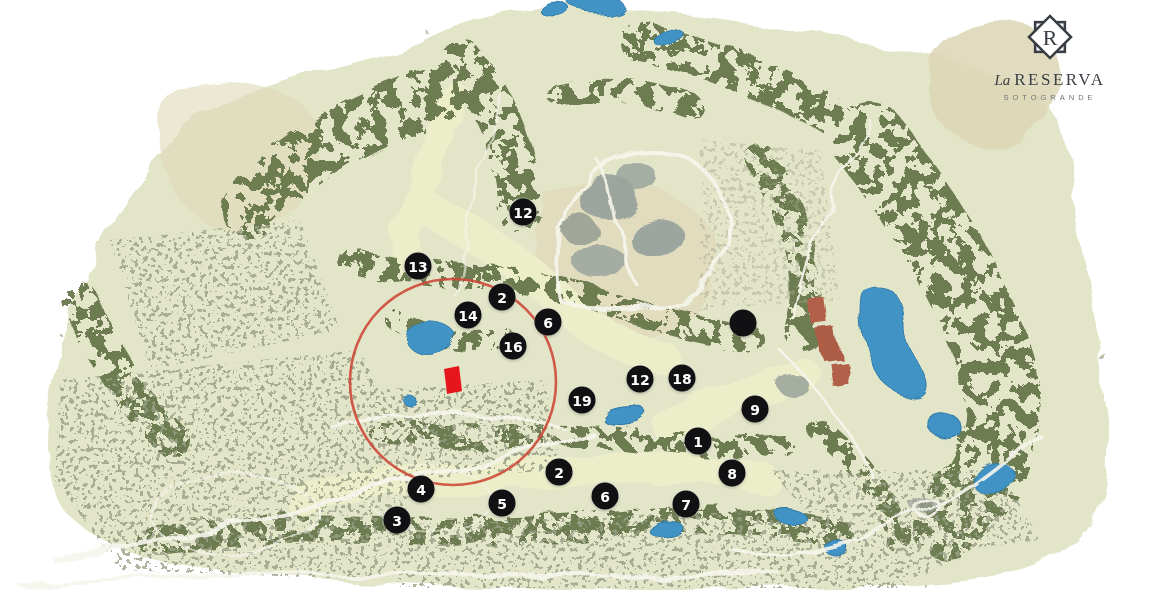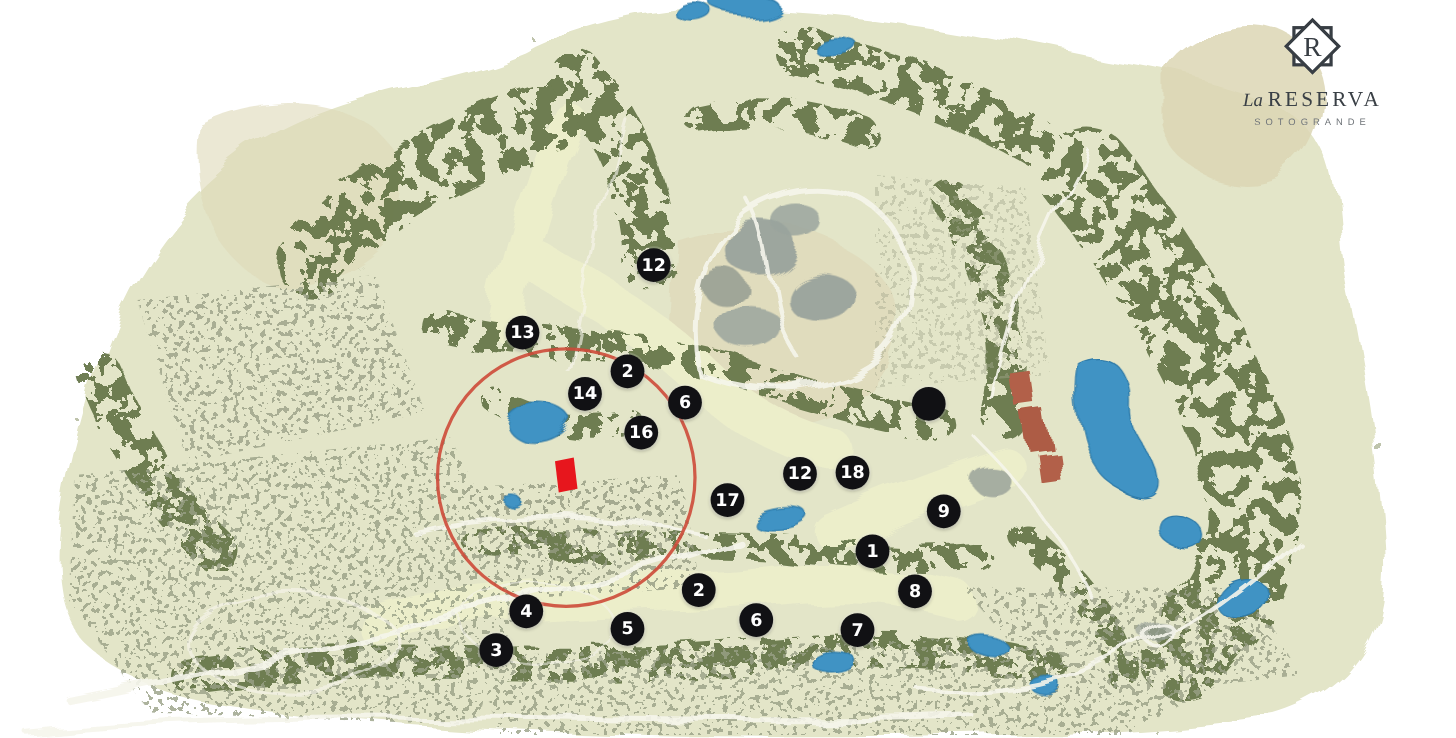--- a/index.html
+++ b/index.html
@@ -200,21 +200,21 @@
   <div class="marker" style="left:468px;top:315px">
       <span>14</span>
     </div>
   <div class="marker" style="left:502px;top:297px">
       <span>2</span>
     </div>
   <div class="marker" style="left:513px;top:346px">
       <span>16</span>
     </div>
   <div class="marker" style="left:582px;top:400px">
-      <span>17</span>
+      <span>19</span>
     </div>
   <div class="marker" style="left:682px;top:378px">
       <span>18</span>
     </div>
   <div class="marker" style="left:743px;top:323px">
       <span></span>
     </div>
 
   <div class="logo">
     <svg class="star" width="66" height="62" viewBox="0 0 48 48">

